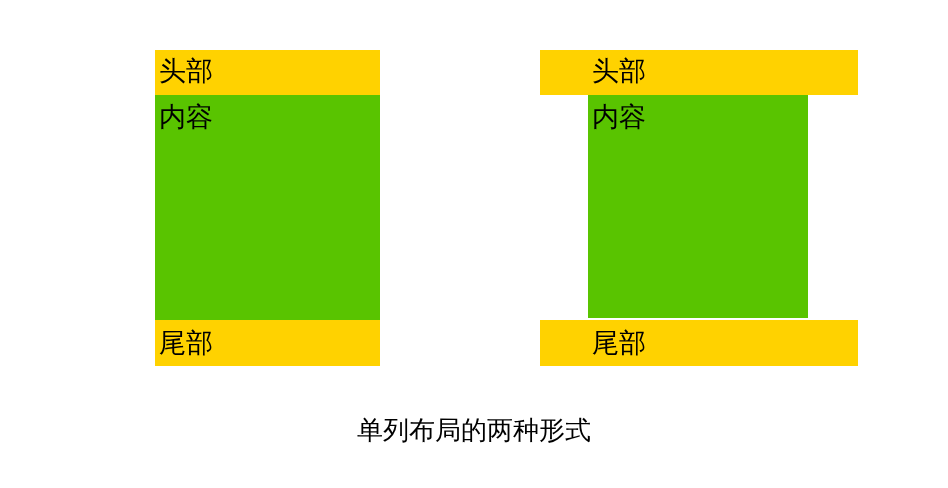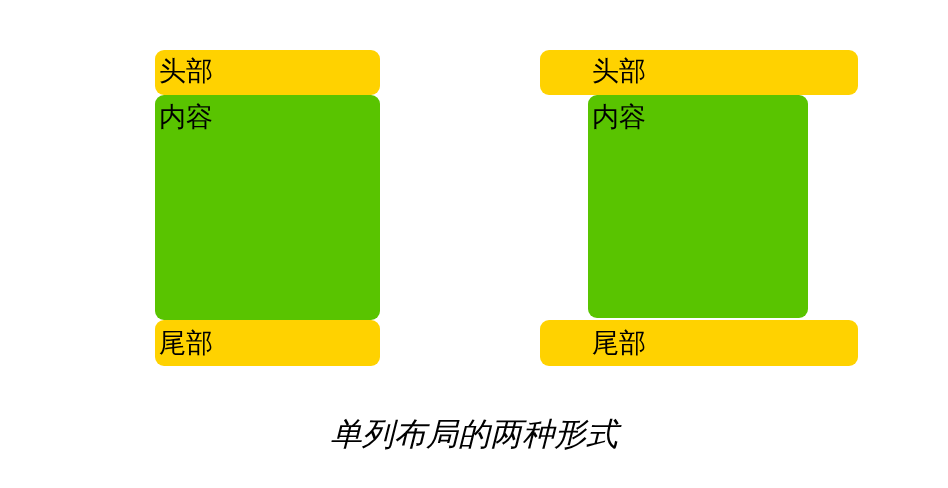--- a/index.html
+++ b/index.html
@@ -21,21 +21,20 @@
     position: relative;
     width: 948px;
     height: 488px;
   }
 
   
   .band {
     position: absolute;
     box-sizing: border-box;
     overflow: hidden;
-    border-radius: 9px;
   }
   .band-label {
     display: block;
     font-size: 27px;
     line-height: 1.0;
     letter-spacing: 0px;
     white-space: nowrap;
     color: #000000;
   }
 
@@ -123,25 +122,24 @@
     padding-top: 9px;
   }
 
   
   #caption {
     position: absolute;
     left: 0;
     top: 414px;
     width: 948px;
     text-align: center;
-    font-size: 32px;
+    font-size: 26px;
     line-height: 1.25;
     color: #000000;
     white-space: nowrap;
-    font-style: italic;
   }
 </style>
 </head>
 <body style="background: rgb(255, 255, 255); color: rgb(0, 0, 0);">
 
 <div id="canvas">
 
   <div id="diagram-left">
 
     <div class="band" id="left-header" style="background: rgb(255, 210, 0);">

